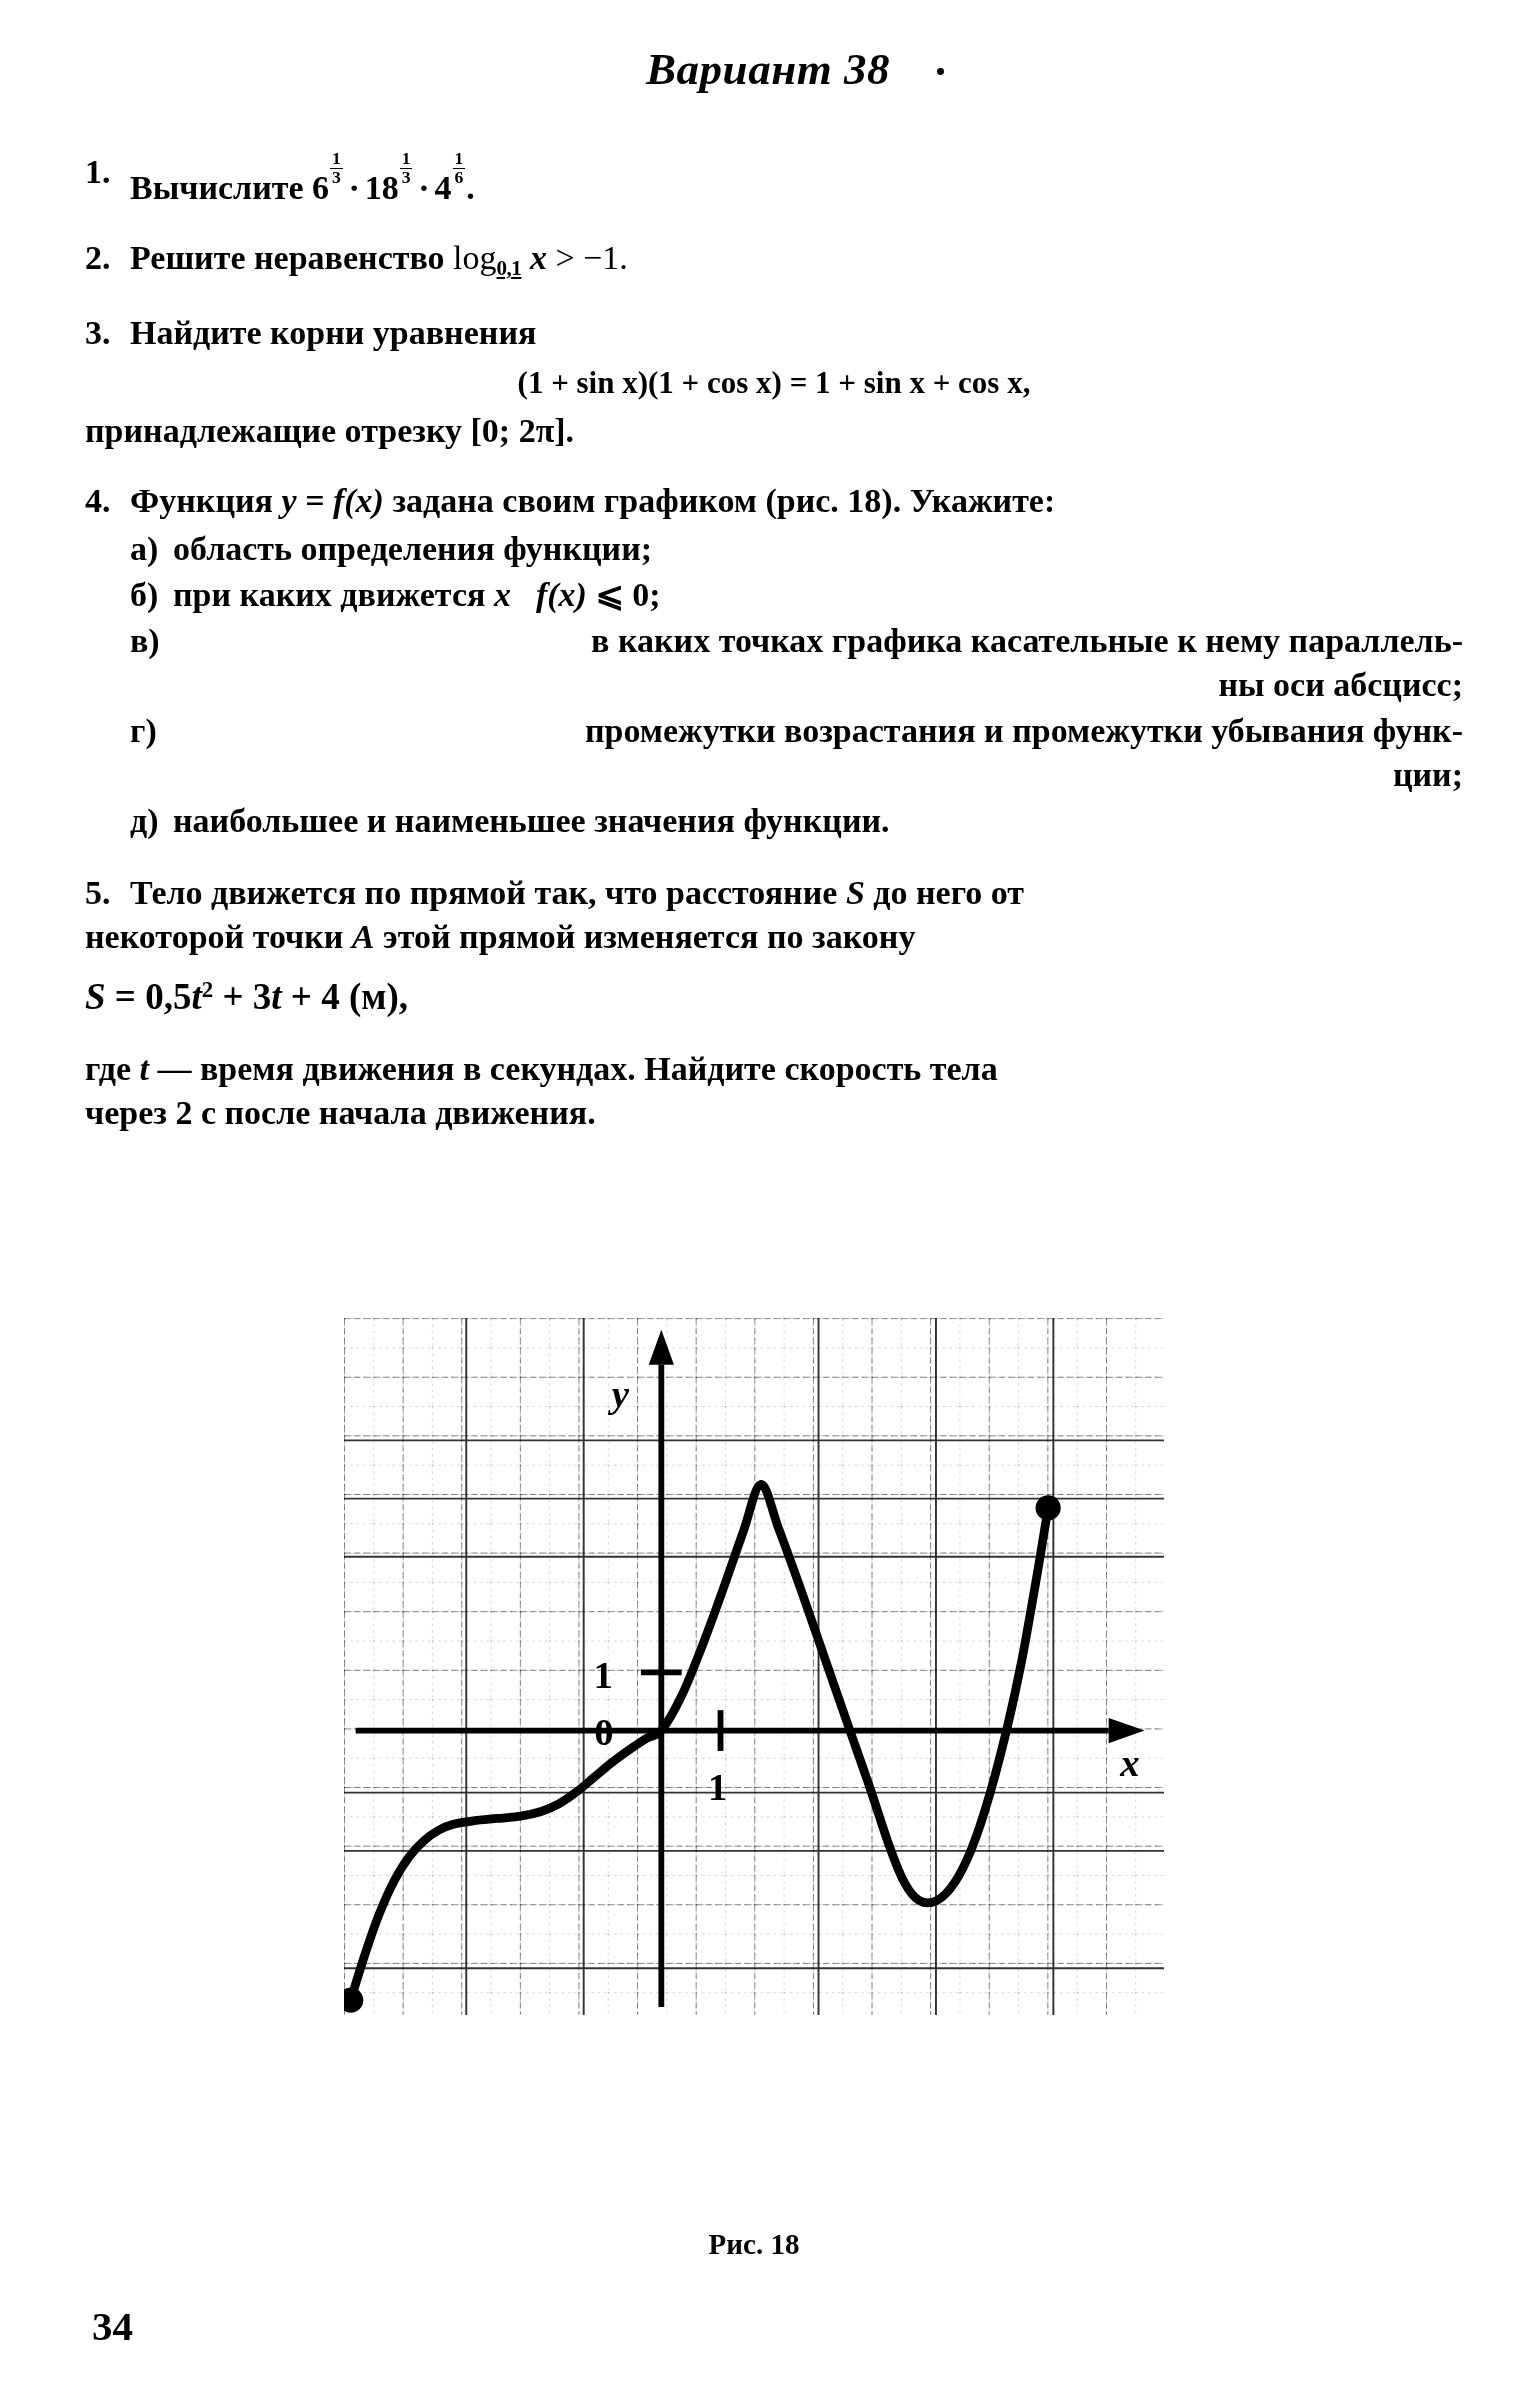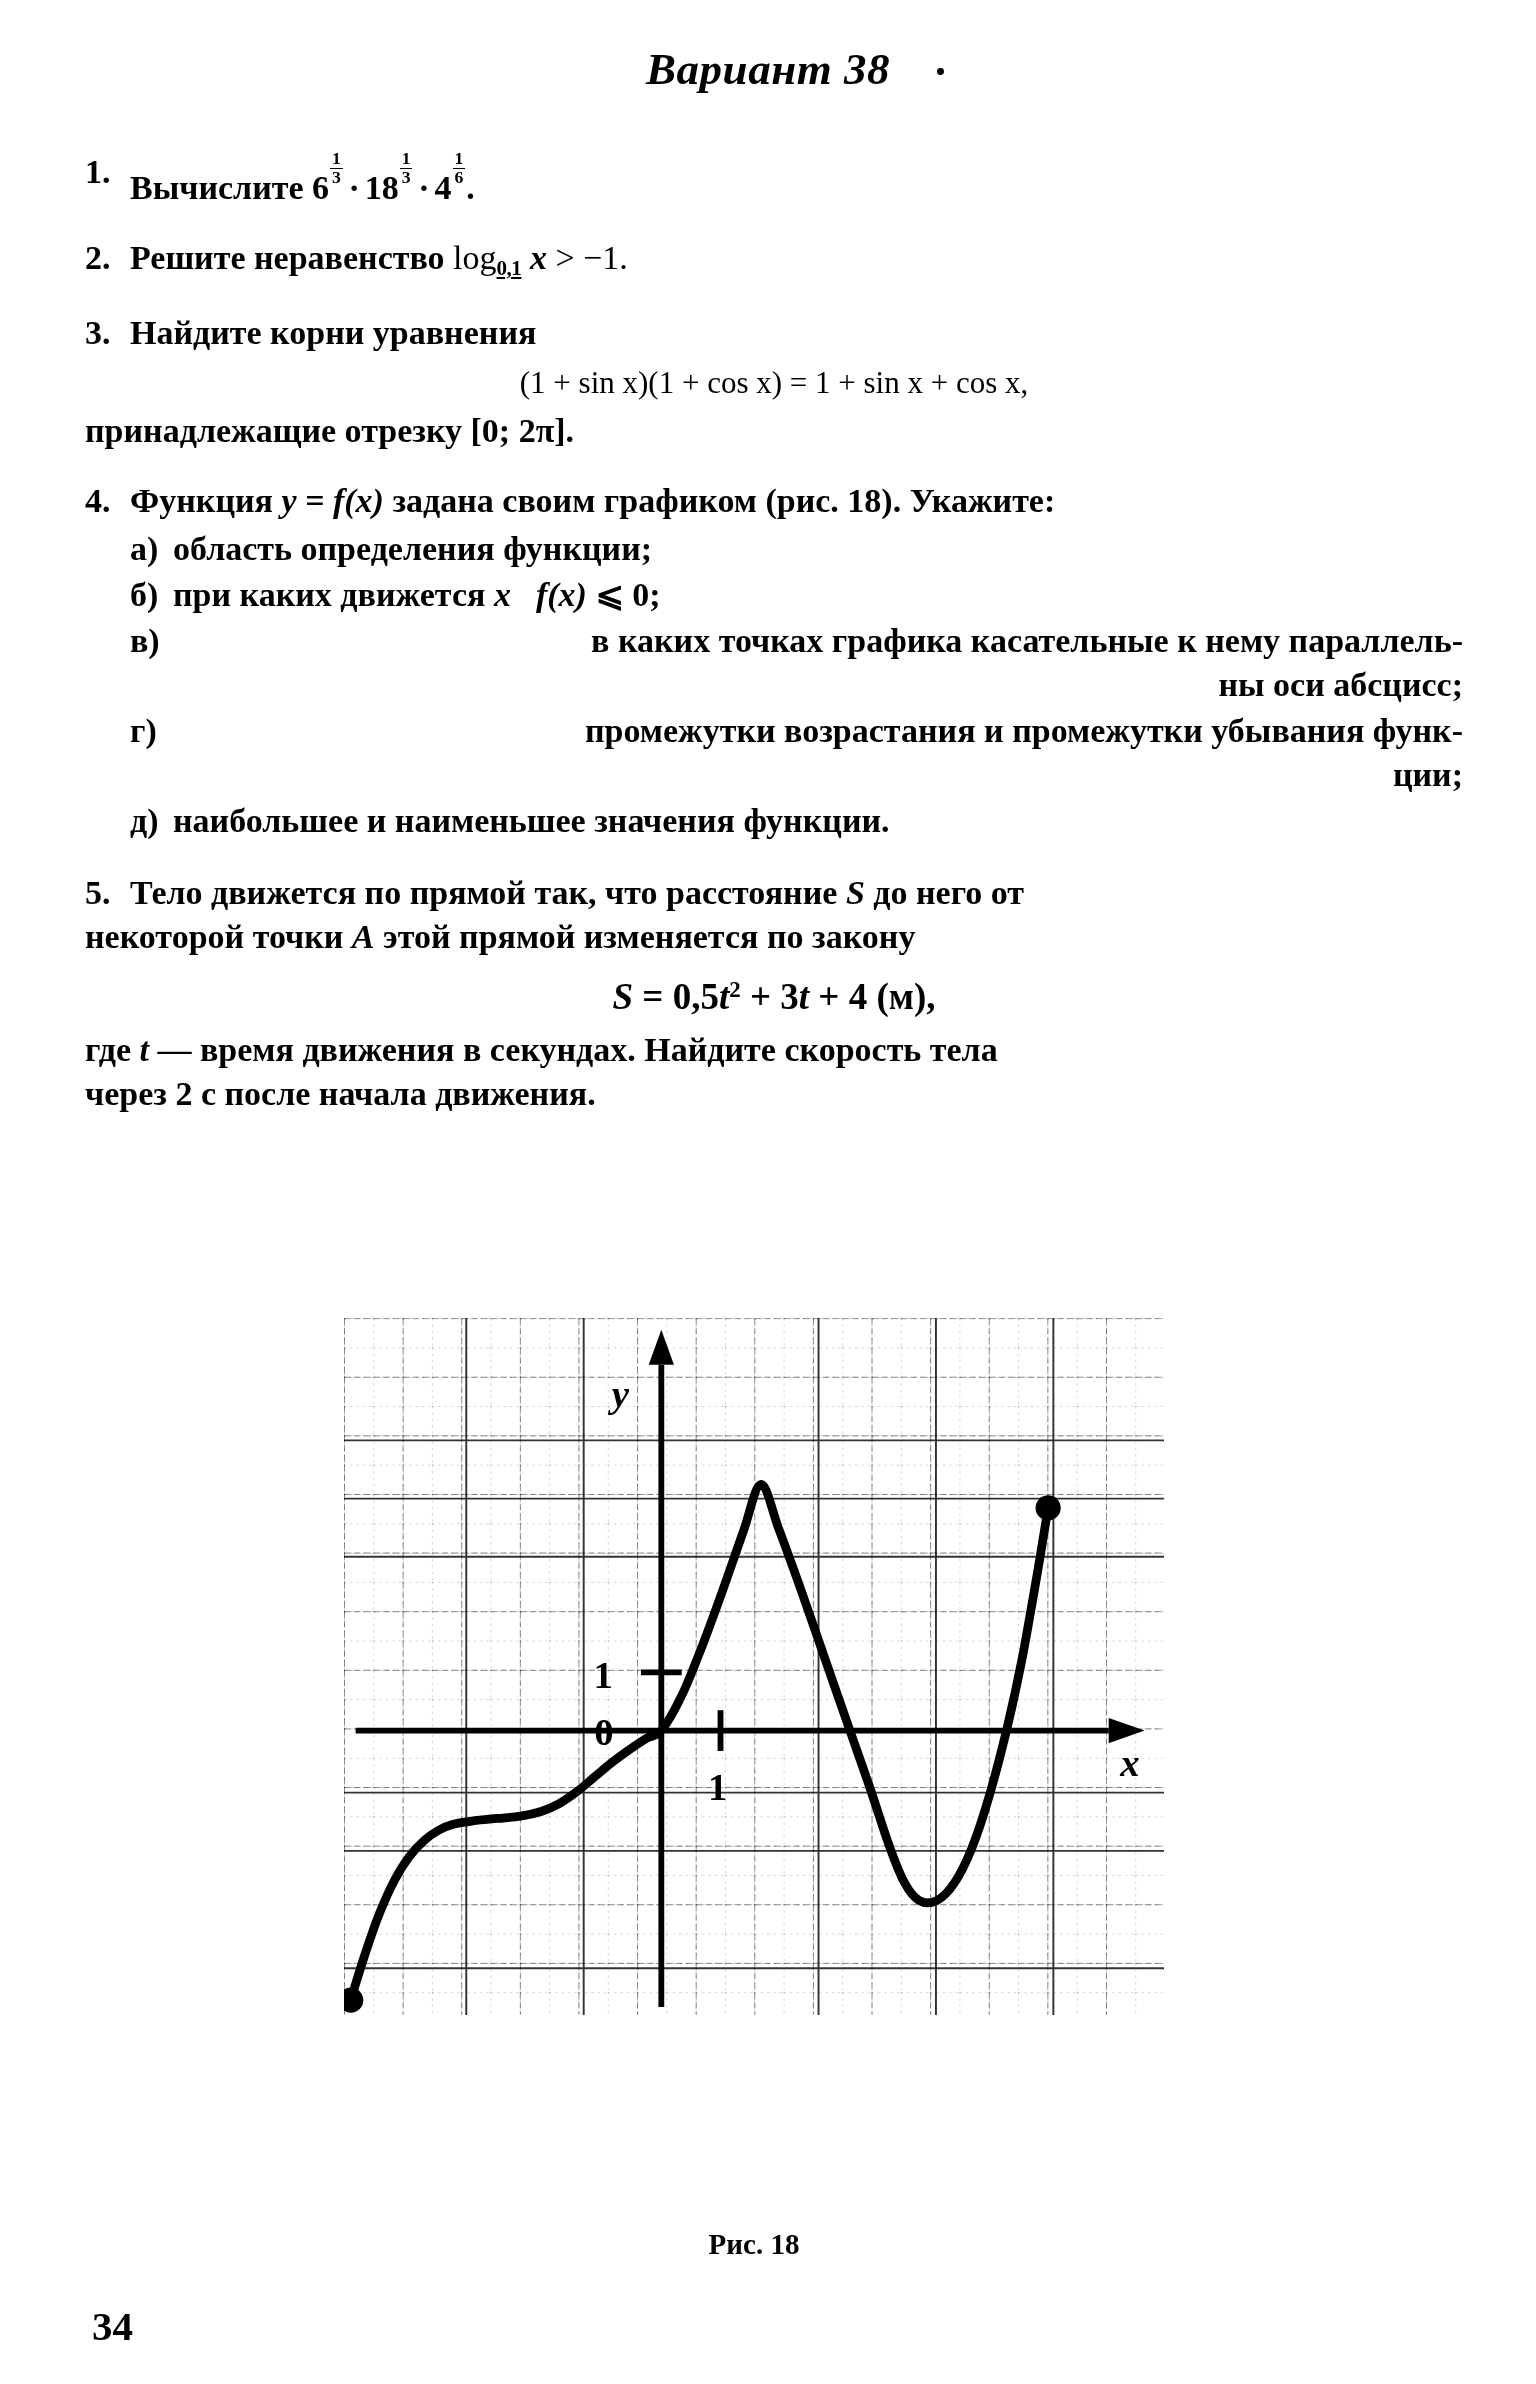--- a/index.html
+++ b/index.html
@@ -109,31 +109,31 @@
     display: inline-block;
     font-size: 0.62em;
     vertical-align: 0.52em;
     font-weight: bold;
   }
   .dotop { padding: 0 4.9px; }
 
   
   .eq-center {
     text-align: center;
-    font-weight: normal;
+    font-weight: bold;
     font-size: 31px;
     margin-top: 7.8px;
     margin-bottom: 5.8px;
   }
   .eq-big {
-    text-align: center;
+    text-align: left;
     font-size: 37px;
     font-weight: bold;
     margin-top: 13.6px;
-    margin-bottom: 7px;
+    margin-bottom: 26px;
   }
   .cont-line {
     margin-left: 0;
   }
 
   
   .subitems {
     margin-top: 3.9px;
   }
   .subitem {

